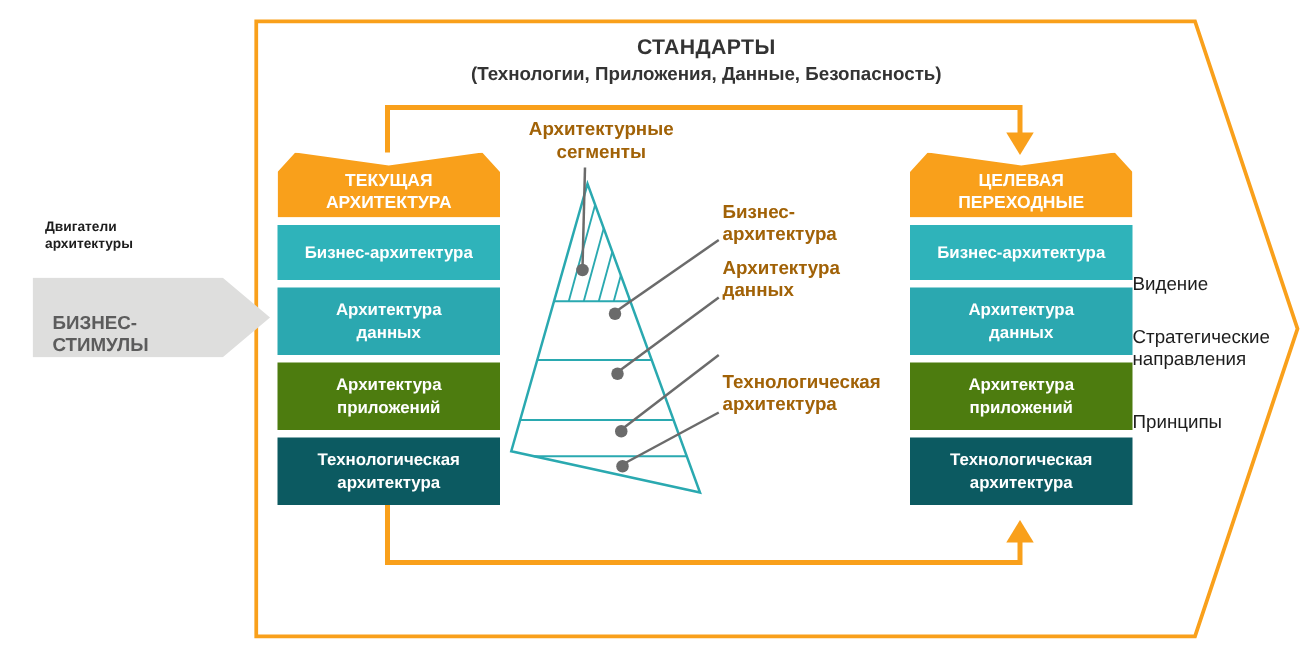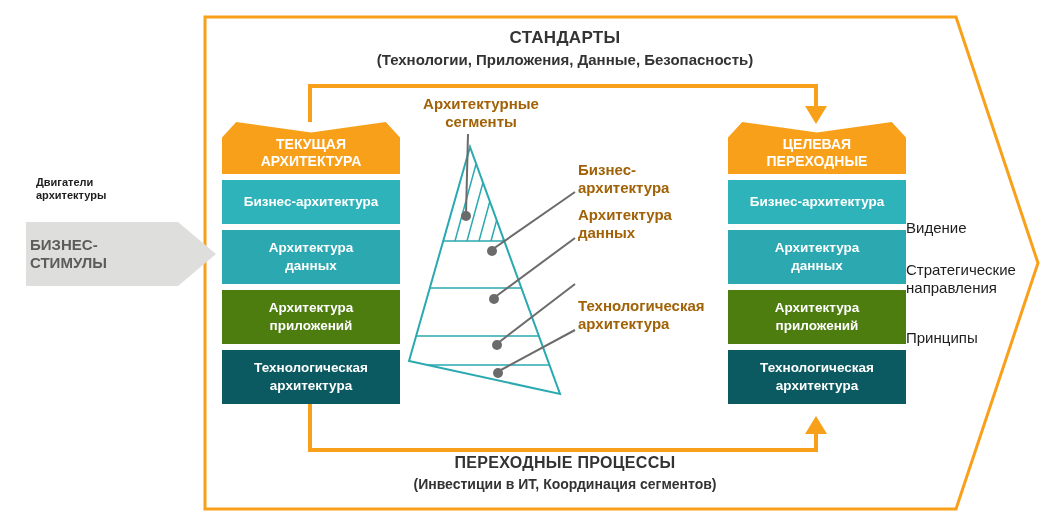--- a/index.html
+++ b/index.html
@@ -10,21 +10,21 @@
   .svg-layer { position:absolute; left:0; top:0; width:1052px; height:529px; }
 
   .ttl { font-weight:bold; color:#333333; text-align:center; }
   .standards-title { left:255px; top:28px; width:620px; font-size:17px; letter-spacing:.3px; }
   .standards-subtitle { left:255px; top:51px; width:620px; font-size:15px; }
   .transition-title { left:255px; top:454px; width:620px; font-size:16px; letter-spacing:.3px; }
   .transition-subtitle { left:255px; top:476px; width:620px; font-size:14px; }
 
   .drivers-title { left:36px; top:176px; width:112px; font-size:11px; font-weight:bold; color:#1d1d1d; line-height:1.2; }
 
-  .block-arrow { display:flex; align-items:center; padding-left:4px;
+  .block-arrow { display:flex; align-items:flex-end; padding-left:16px;
     clip-path:polygon(0 0, 80% 0, 100% 50%, 80% 100%, 0 100%); }
   .block-arrow .t { font-size:15px; font-weight:bold; line-height:1.2; }
   .arrow-business { left:26px; top:222px; width:190px; height:64px; background:#dededd; }
   .arrow-business .t { color:#5c5c5c; max-width:92px; }
   .arrow-technical { left:26px; top:290px; width:190px; height:66px; background:#6e6e6e; }
   .arrow-technical .t { color:#ffffff; max-width:112px; }
 
   .column { position:absolute; top:122px; width:178px; }
   .col-current { left:222px; }
   .col-target { left:728px; }
@@ -154,16 +154,14 @@
 
   <div class="callout segments-label">Архитектурные сегменты</div>
   <div class="callout co0">Бизнес-архитектура</div>
   <div class="callout co1">Архитектура данных</div>
   <div class="callout co3">Технологическая архитектура</div>
 
   <div class="right-label rl0">Видение</div>
   <div class="right-label rl1">Стратегические направления</div>
   <div class="right-label rl2">Принципы</div>
 
-  <div class="abs ttl transition-title">ПЕРЕХОДНЫЕ ПРОЦЕССЫ</div>
-  <div class="abs ttl transition-subtitle">(Инвестиции в ИТ, Координация сегментов)</div>
 
 </div>
 
 </body></html>

